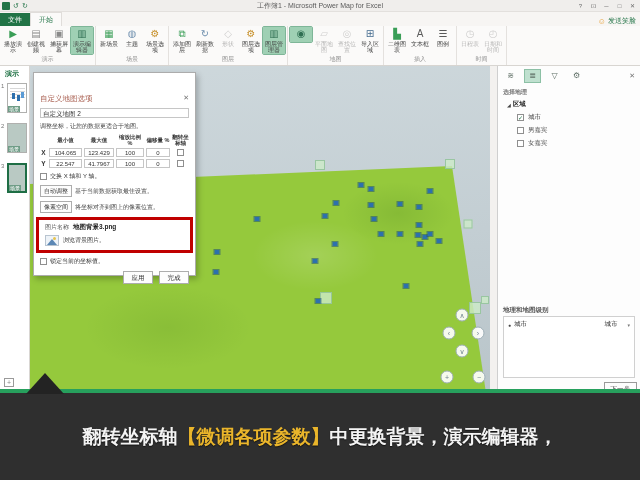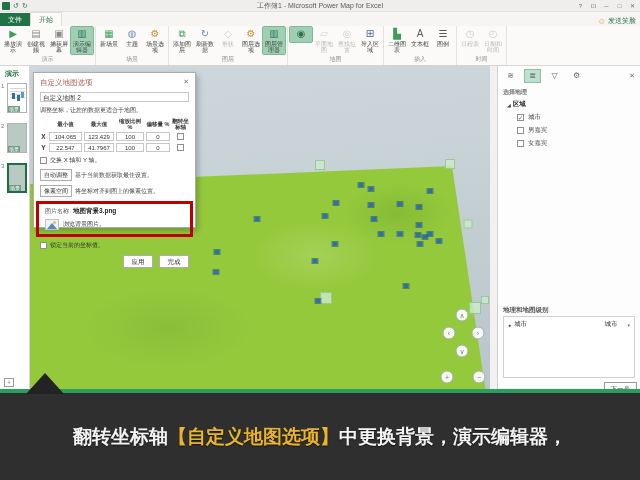--- a/index.html
+++ b/index.html
@@ -54,21 +54,21 @@
         radial-gradient(90px 50px at 62% 58%, rgba(255,255,255,.14), transparent 70%),
         radial-gradient(120px 60px at 30% 80%, rgba(0,60,0,.08), transparent 70%),
         radial-gradient(80px 45px at 80% 45%, rgba(0,60,0,.10), transparent 70%),
         #95c93c;
       clip-path:polygon(0 118px, 422px 100px, 456px 100%, 0 100%); }
   .marker { position:absolute; width:5px; height:4px; background:#2d70ad; outline:1px solid rgba(20,70,120,.5); transform:translate(-50%,-50%); }
   .handle { position:absolute; background:rgba(205,235,200,.8); border:1px solid rgba(140,190,150,.8); transform:translate(-50%,-50%); }
   .nav { position:absolute; width:13px; height:13px; border-radius:50%; background:rgba(255,255,255,.9); border:1px solid #9fb0b8; color:#6d828c; font-size:7px; line-height:11px; text-align:center; transform:translate(-50%,-50%); }
 
   
-  .dialog { position:absolute; left:33px; top:72px; width:163px; height:156px; background:#fff; border:1px solid #acacac; box-shadow:2px 3px 6px rgba(0,0,0,.25); padding:5px 6px 4px 6px; z-index:5; font-size:6px; }
+  .dialog { position:absolute; left:33px; top:72px; width:163px; height:204px; background:#fff; border:1px solid #acacac; box-shadow:2px 3px 6px rgba(0,0,0,.25); padding:21px 6px 4px 6px; z-index:5; font-size:6px; }
   .dlghdr { display:flex; }
   .dlgtitle { font-size:7.5px; color:#a85d4e; }
   .dlgclose { margin-left:auto; color:#777; font-size:7px; }
   .dlginput { margin-top:4px; border:1px solid #c6c6c6; height:10px; line-height:8px; padding:1px 2px; font-size:6.5px; color:#333; }
   .dlgdesc { margin-top:4px; font-size:6px; color:#444; }
   .axgrid { margin-top:3px; display:grid; grid-template-columns:7px 33px 30px 28px 24px auto; gap:2px 2px; align-items:center; }
   .axh { font-size:5.5px; font-weight:bold; color:#333; text-align:center; line-height:6px; }
   .axlbl { font-size:6.5px; font-weight:bold; color:#333; text-align:center; }
   .axval { border:1px solid #c6c6c6; height:9px; line-height:8px; font-size:6px; color:#333; text-align:center; background:#fff; }
   .cb { width:7px; height:7px; border:1px solid #8f8f8f; background:#fff; font-size:6px; line-height:6px; text-align:center; color:#217346; }
@@ -423,16 +423,16 @@
         <span class="geoval">城市</span>
         <span class="geocaret">▾</span>
       </div>
     </div>
     <div class="nextbtn">下一步</div>
   </div>
 
   <div class="greenstrip"></div>
   <div class="pointer"></div>
   <div class="caption">
-    <div class="capline"><span>翻转坐标轴</span><span class="caphl">【自定义地图选项】</span><span>中更换背景，演示编辑器，</span></div>
+    <div class="capline"><span>翻转坐标轴</span><span class="caphl">【微调各项参数】</span><span>中更换背景，演示编辑器，</span></div>
   </div>
 
 </div>
 
 </body></html>

